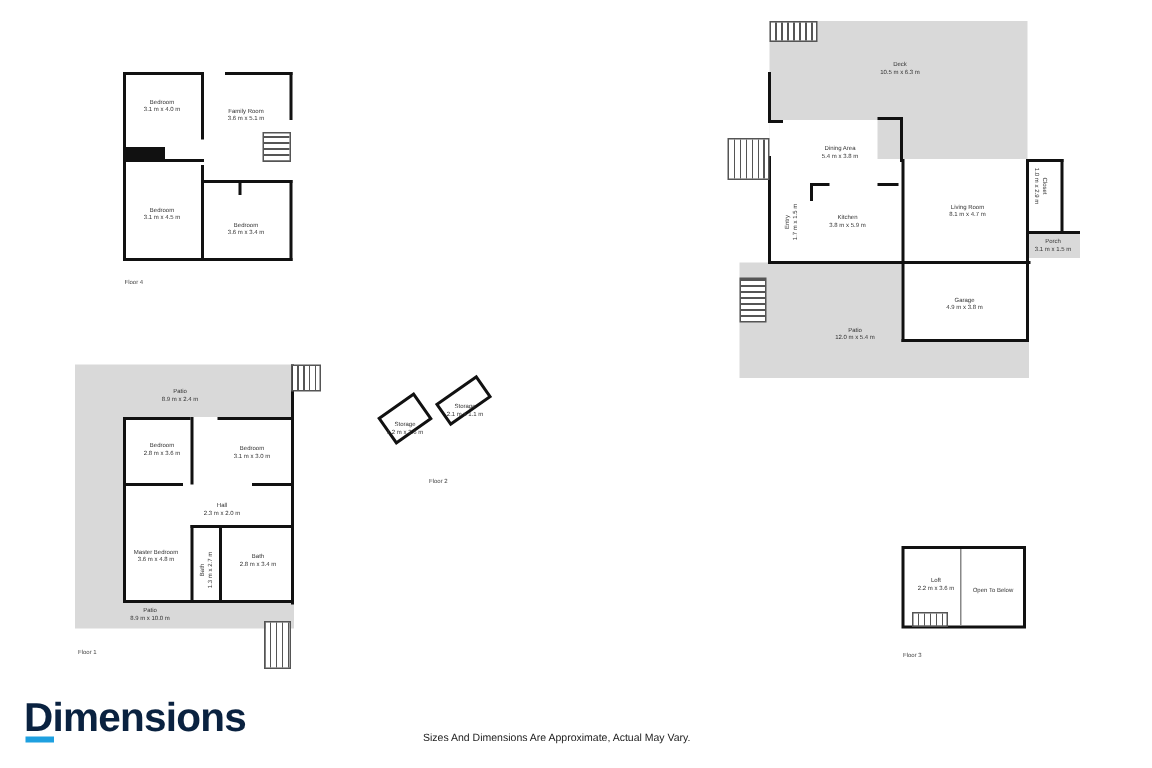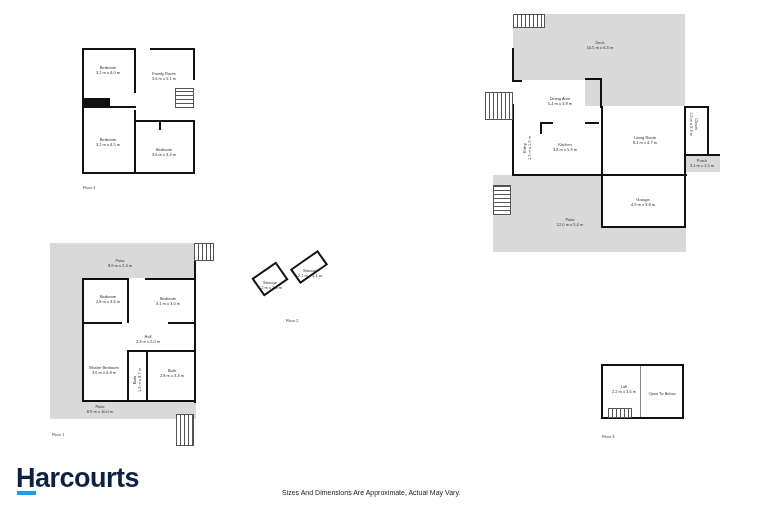--- a/index.html
+++ b/index.html
@@ -192,15 +192,15 @@
   <div class="thin" style="left:640px;top:366px;width:1px;height:51px;"></div>
   <div class="stairs" style="left:608px;top:408px;width:24px;height:10px;"></div>
   <div class="label" style="left:624px;top:389px;">
     <div>Loft</div>
     <div>2.2 m x 3.6 m</div>
   </div>
   <div class="label" style="left:662px;top:393px;">Open To Below</div>
   <div class="floor-label" style="left:602px;top:434px;">Floor 3</div>
 </div>
 
-<div class="logo">Harcourts</div>
+<div class="logo">Dimensions</div>
 <div class="logo-bar"></div>
 <div class="disclaimer">Sizes And Dimensions Are Approximate, Actual May Vary.</div>
 
 </body></html>

